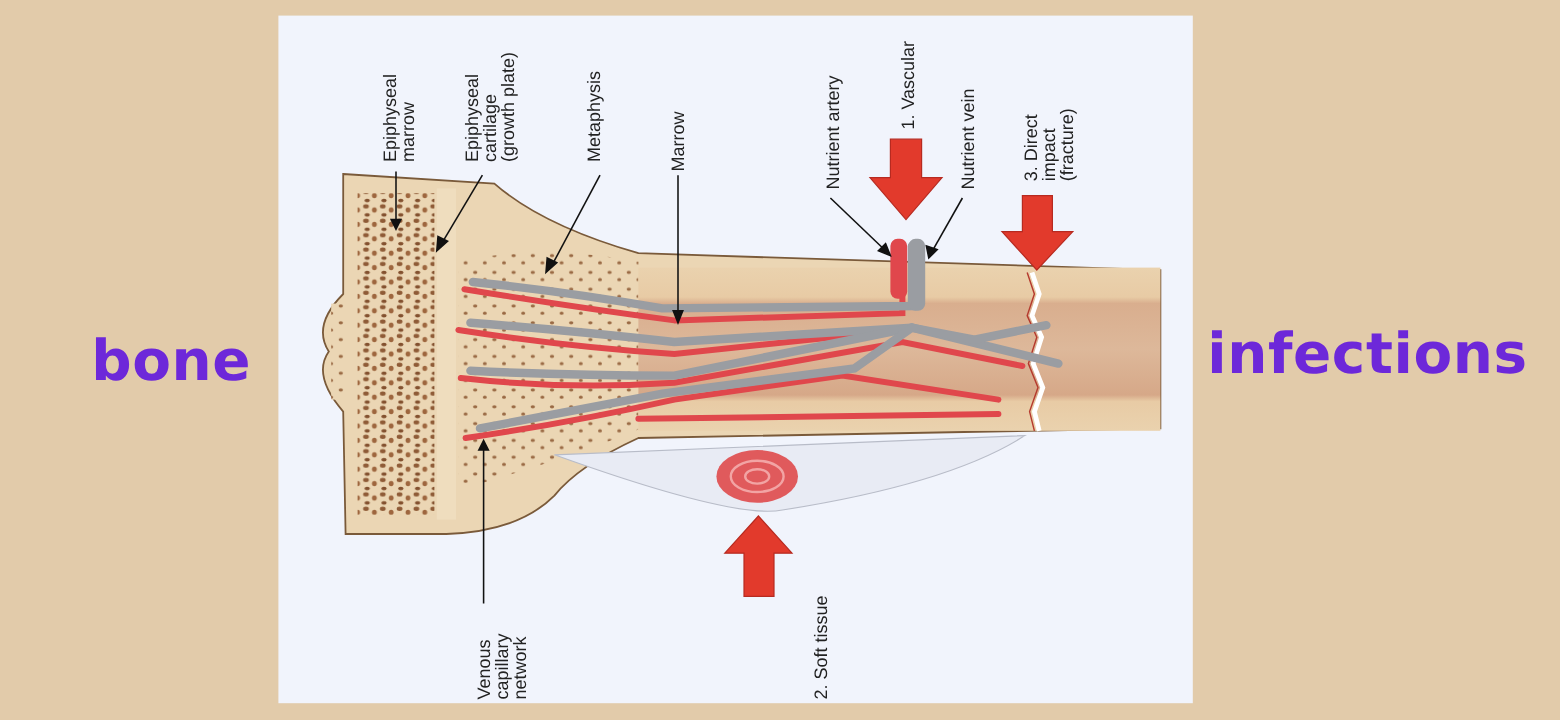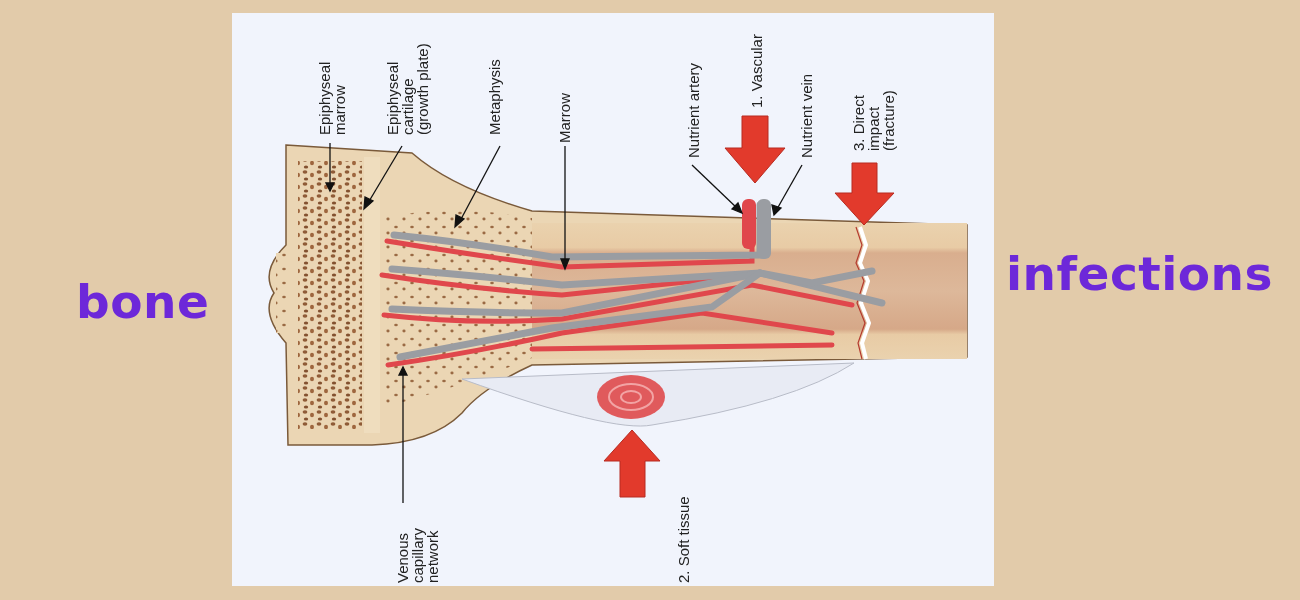--- a/index.html
+++ b/index.html
@@ -1,19 +1,19 @@
 <!DOCTYPE html>
 <html><head>
 <meta charset="utf-8">
 <style>
   html,body{margin:0;padding:0;}
   body{width:1300px;height:600px;background:#E2CBAA;position:relative;overflow:hidden;font-family:"Liberation Sans",sans-serif;}
   .side-word{position:absolute;font-family:"DejaVu Sans",sans-serif;font-weight:bold;color:#6d28d9;font-size:47px;letter-spacing:0.5px;}
   #word-left{left:76px;top:274px;}
-  #word-right{left:1006px;top:246px;}
+  #word-right{left:1006px;top:268px;}
   #panel{position:absolute;left:232px;top:13px;width:762px;height:573px;background:#F1F4FC;overflow:hidden;}
   #panel svg{position:absolute;left:0;top:0;}
   .lbl{font-family:"Liberation Sans",sans-serif;font-size:15px;fill:#222;}
 </style>
 </head>
 <body>
 
 <div id="word-left" class="side-word">bone</div>
 <div id="word-right" class="side-word">infections</div>
 

